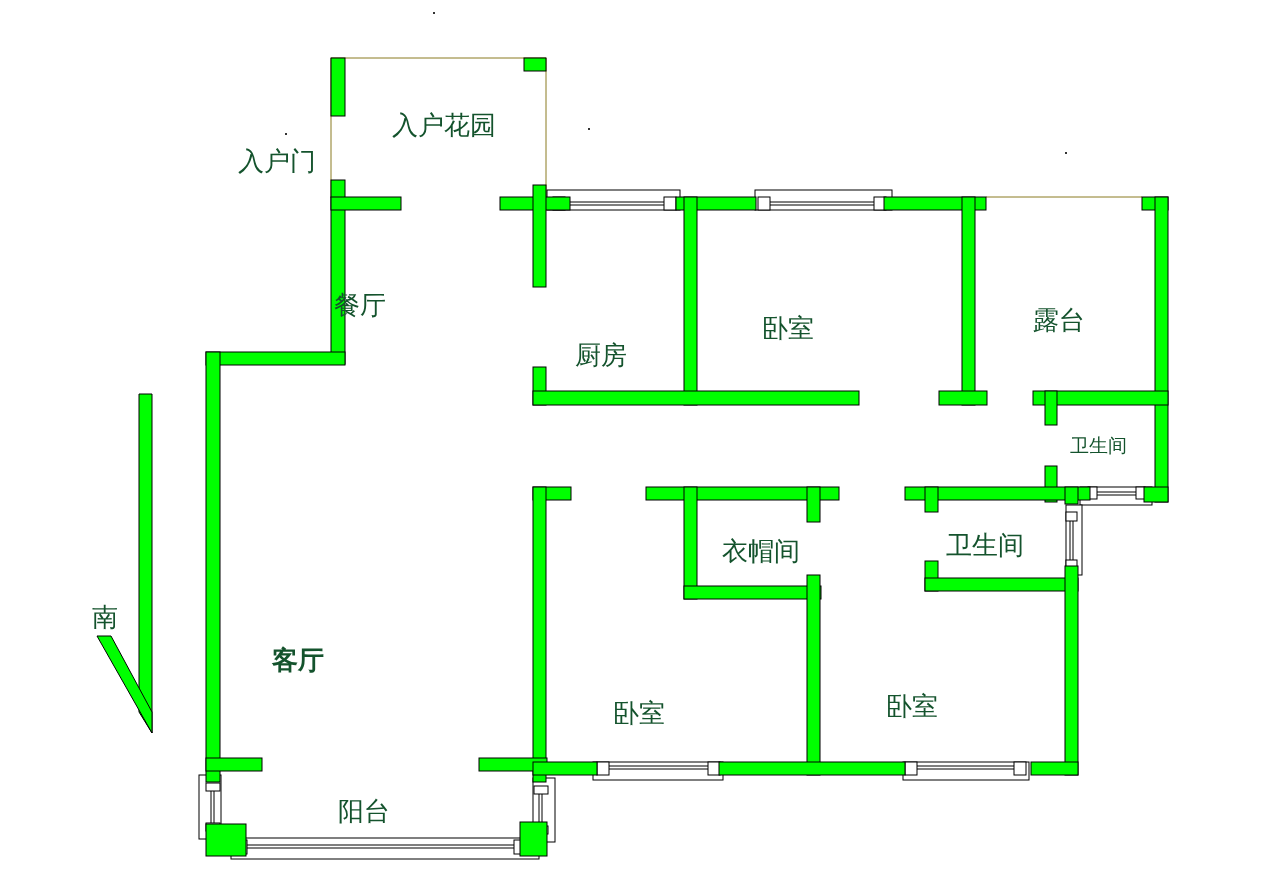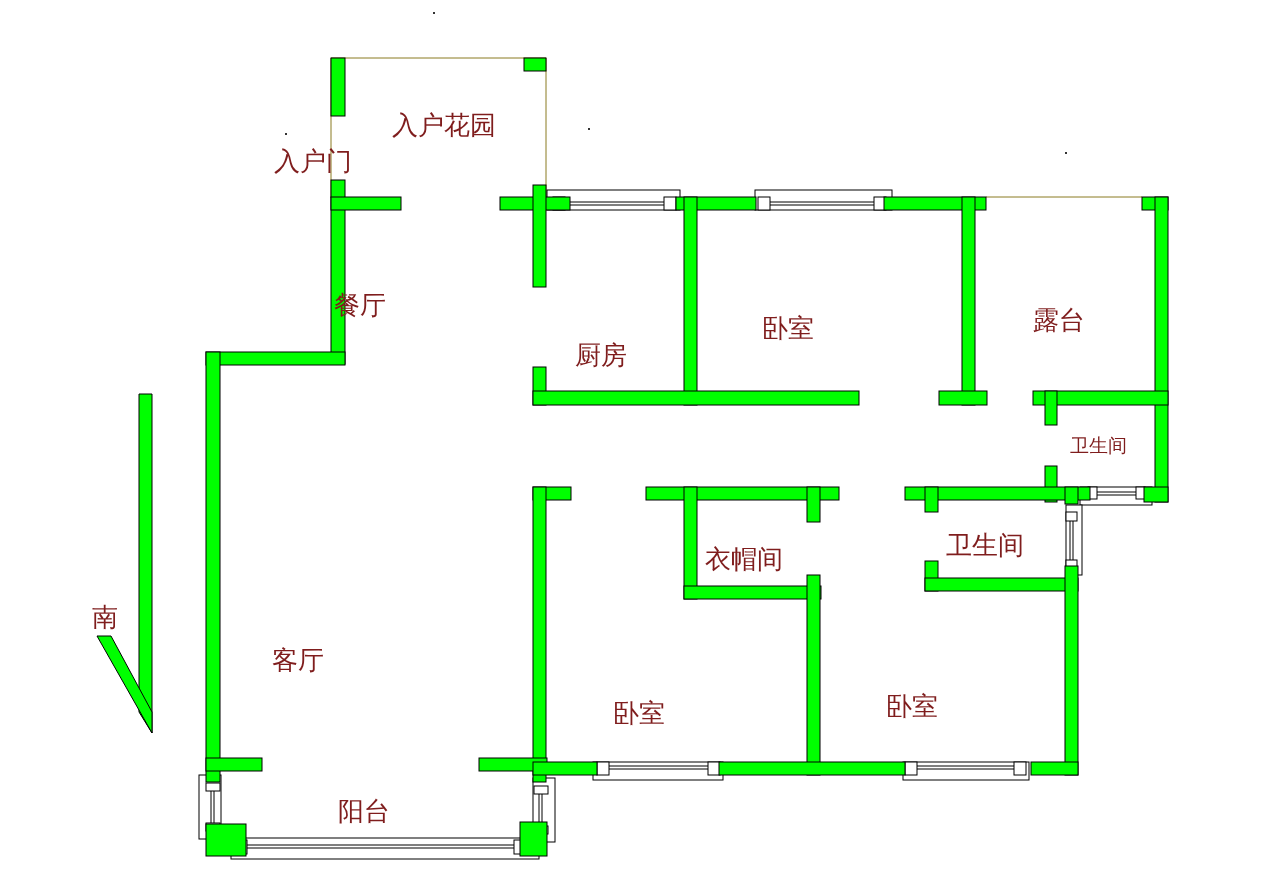--- a/index.html
+++ b/index.html
@@ -2,21 +2,21 @@
 <html><head>
 <meta charset="utf-8">
 <style>
   html, body { margin:0; padding:0; background:#ffffff; }
   body { width:1270px; height:886px; position:relative; overflow:hidden; font-family:"DejaVu Sans", sans-serif; }
   #plan { position:absolute; left:0; top:0; width:1270px; height:886px; }
   .wall { fill:#00ff00; stroke:#000000; stroke-width:1; }
   .win-frame { fill:#ffffff; stroke:#000000; stroke-width:1; }
   .win-line { stroke:#000000; stroke-width:1; }
   .thin { stroke:#8a7a20; stroke-width:1; fill:none; }
-  .label { position:absolute; color:#7f1d1d; font-family:"DejaVu Sans", sans-serif; white-space:nowrap; line-height:1; }
+  .label { position:absolute; color:#14532d; font-family:"DejaVu Sans", sans-serif; white-space:nowrap; line-height:1; }
   .l26 { font-size:26px; }
   .l20 { font-size:19px; }
   .dot { position:absolute; width:2px; height:2px; background:#333; }
 </style>
 </head>
 <body>
 
 <svg id="plan" viewBox="0 0 1270 886" xmlns="http://www.w3.org/2000/svg">
 
   <g>
@@ -142,30 +142,30 @@
     <rect class="wall" x="719" y="762" width="186" height="13"></rect>
     <rect class="wall" x="1031" y="762" width="47" height="13"></rect>
   </g>
 
   <g>
     <polygon class="wall" points="139,394 152,394 152,733 139,712 139,394"></polygon>
     <polygon class="wall" points="97,636 111,636 152,712 152,733"></polygon>
   </g>
 </svg>
 
-<div class="label l26" style="left:238px; top:148px;margin-left:36px;">入户门</div>
+<div class="label l26" style="left:238px; top:148px;">入户门</div>
 <div class="label l26" style="left:392px; top:112px;">入户花园</div>
 <div class="label l26" style="left:334px; top:292px;">餐厅</div>
 <div class="label l26" style="left:575px; top:314px;margin-top:28px;">厨房</div>
 <div class="label l26" style="left:762px; top:315px;">卧室</div>
 <div class="label l26" style="left:1033px; top:309px;font-family:Liberation Mono, monospace;">露台</div>
 <div class="label l20" style="left:1070px; top:436px;">卫生间</div>
-<div class="label l26" style="left:705px; top:538px;margin-top:8px;">衣帽间</div>
+<div class="label l26" style="left:722px; top:538px;">衣帽间</div>
 <div class="label l26" style="left:946px; top:532px;">卫生间</div>
-<div class="label l26" style="left:272px; top:647px;">客厅</div>
+<div class="label l26" style="left:272px; top:647px;font-weight:bold;">客厅</div>
 <div class="label l26" style="left:613px; top:700px;">卧室</div>
 <div class="label l26" style="left:886px; top:693px;">卧室</div>
 <div class="label l26" style="left:338px; top:800px;font-family:Liberation Mono, monospace;">阳台</div>
 <div class="label l26" style="left:92px; top:604px;">南</div>
 
 <div class="dot" style="left:433px; top:12px;"></div>
 <div class="dot" style="left:285px; top:133px;"></div>
 <div class="dot" style="left:588px; top:128px;"></div>
 <div class="dot" style="left:1065px; top:152px;"></div>
 

